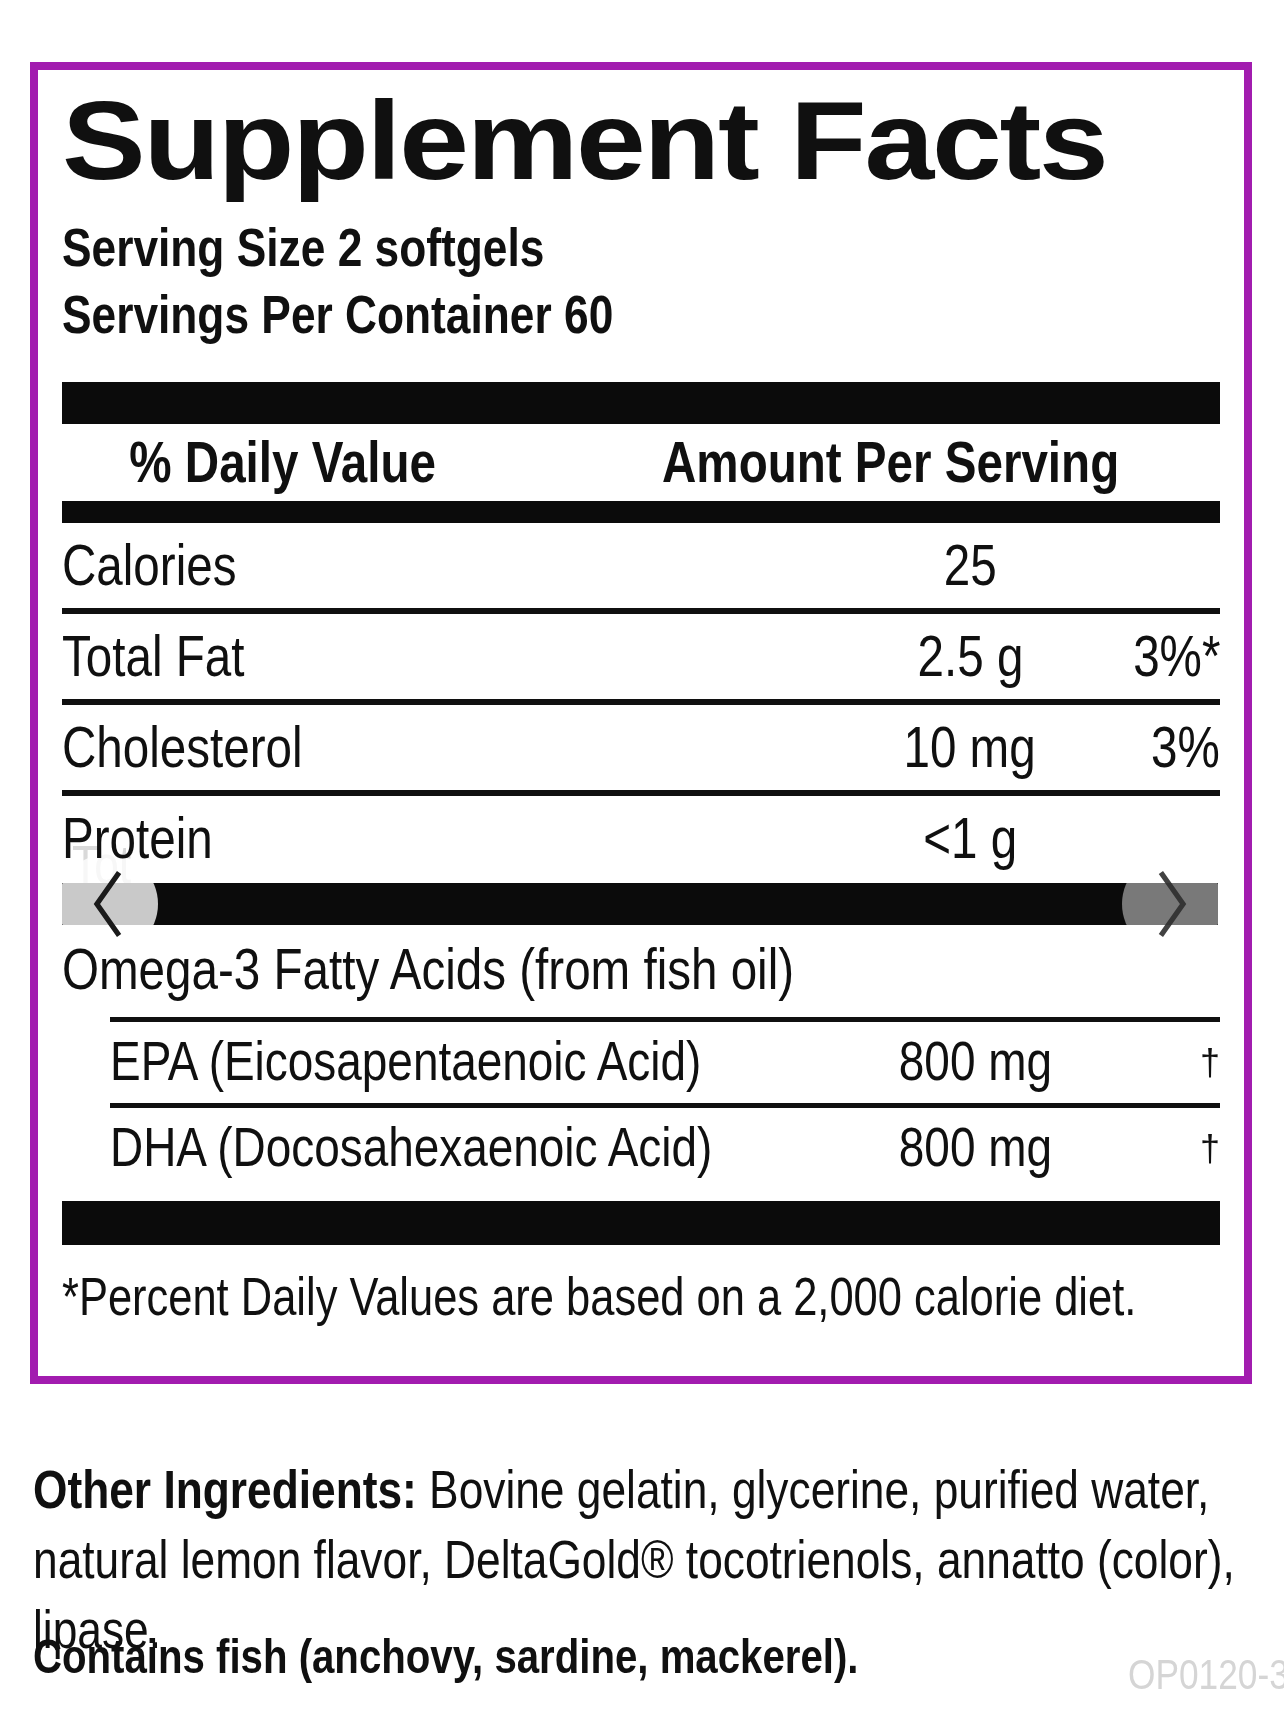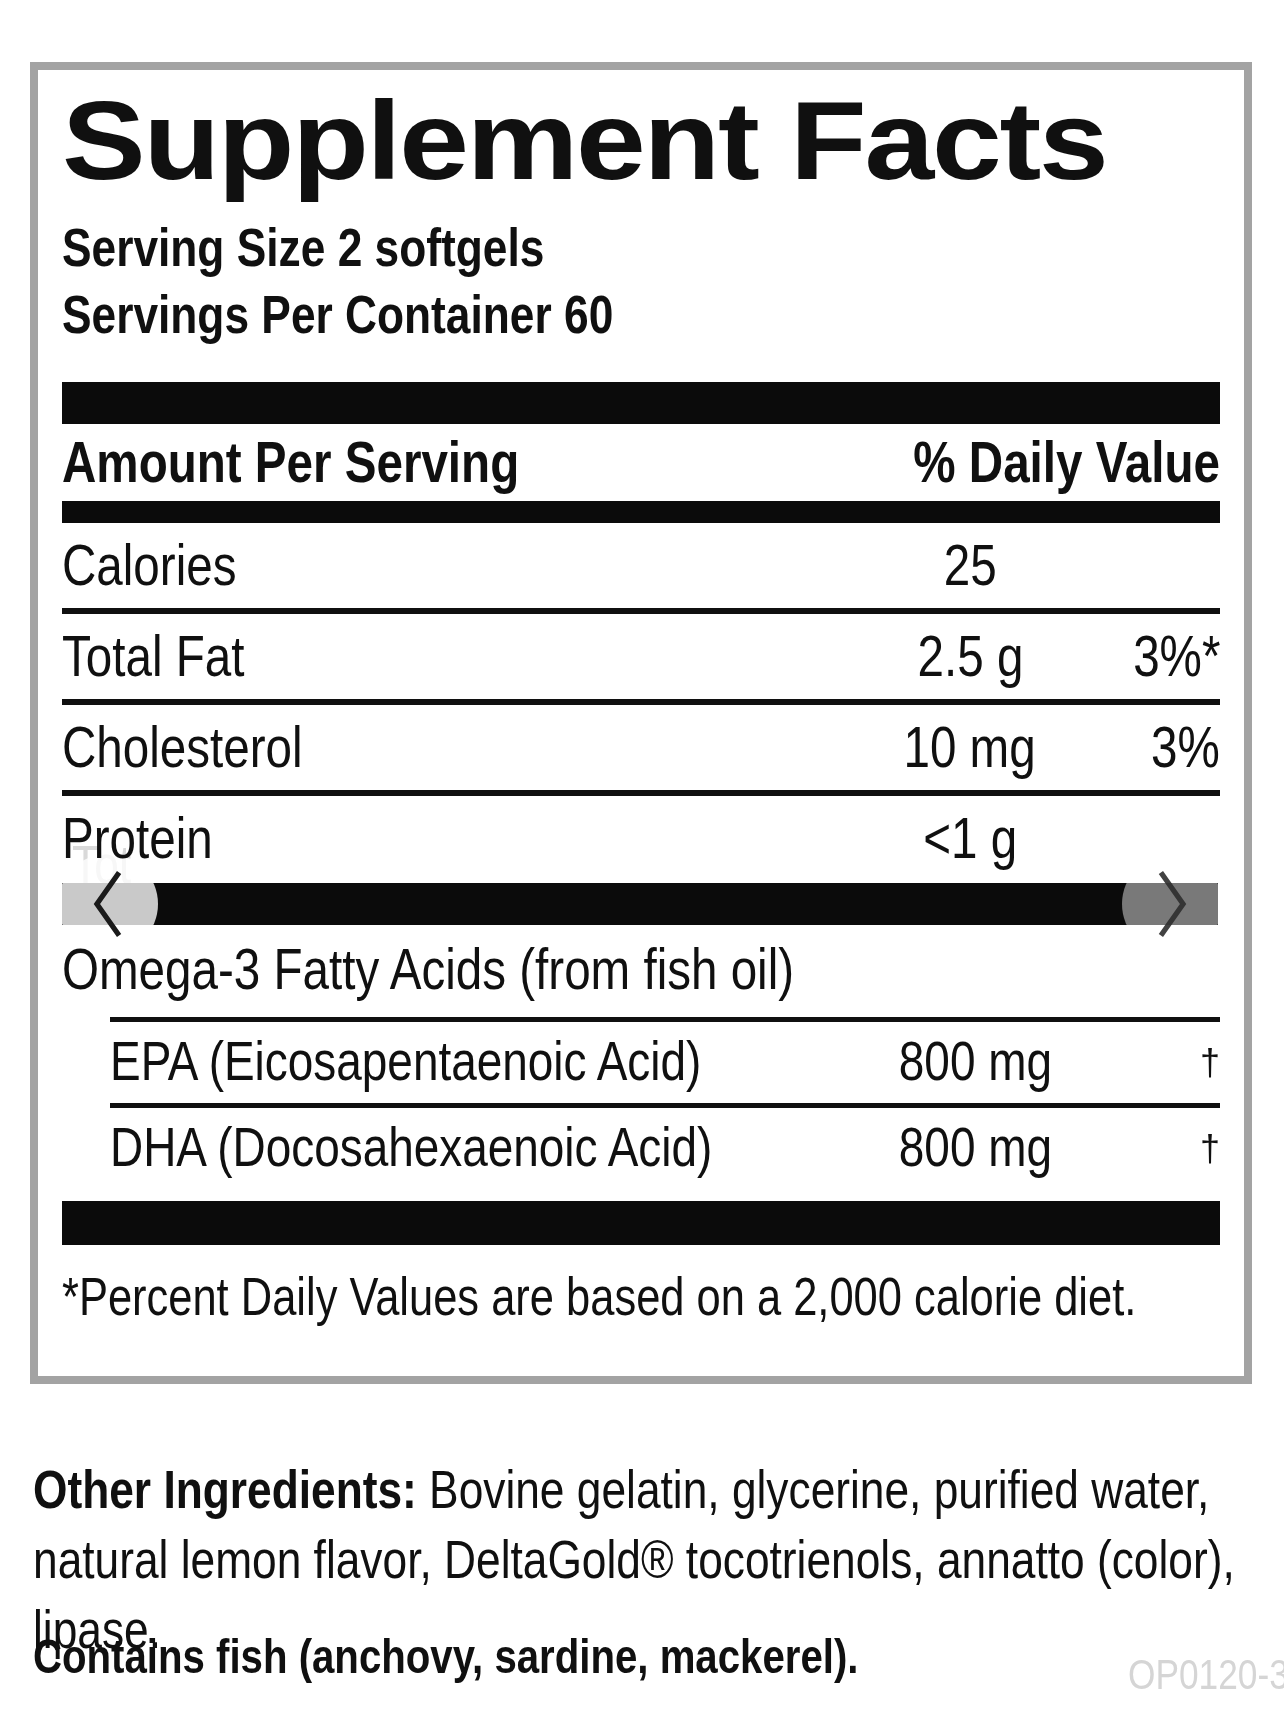--- a/index.html
+++ b/index.html
@@ -7,21 +7,21 @@
     width:1284px;height:1725px;position:relative;background:#ffffff;
     font-family:"Liberation Sans",sans-serif;color:#101010;overflow:hidden;
   }
   
   .cx{display:inline-block;transform:scaleX(.82);transform-origin:0 50%;white-space:nowrap}
   .cx-c{transform-origin:50% 50%}
   .cx-r{transform-origin:100% 50%}
 
   .panel{
     position:absolute;left:30px;top:62px;width:1222px;height:1322px;
-    border:8px solid #a3a3a3;box-sizing:border-box;padding:0 24px;background:transparent;
+    border:8px solid #a21caf;box-sizing:border-box;padding:0 24px;background:transparent;
   }
   .title{margin:14px 0 0 0;font-size:112px;font-weight:700;line-height:1.02;letter-spacing:-2px}
   .title .t{display:inline-block;transform:scaleX(1.12);transform-origin:0 50%;white-space:nowrap}
 
   .serving{margin-top:16px;font-size:54px;line-height:1.24;font-weight:700}
 
   .bar{background:#0b0b0b}
   .bar1{height:42px;margin-top:34px}
   .bar2{height:22px;margin-top:8px}
   .bar3{height:44px;margin-top:12px}
@@ -73,22 +73,22 @@
   <h1 class="title"><span class="t">Supplement Facts</span></h1>
 
   <div class="serving">
     <div><span class="cx">Serving Size 2 softgels</span></div>
     <div><span class="cx">Servings Per Container 60</span></div>
   </div>
 
   <div class="bar bar1"></div>
 
   <div class="hdr">
+    <span><span class="cx cx-r">% Daily Value</span></span>
     <span><span class="cx">Amount Per Serving</span></span>
-    <span><span class="cx cx-r">% Daily Value</span></span>
   </div>
 
   <div class="bar bar2"></div>
 
   <div class="row">
     <span class="nm"><span class="cx">Calories</span></span>
     <span class="amt"><span class="cx cx-c">25</span></span>
     <span class="dv"><span class="cx cx-r"></span></span>
   </div>
 

